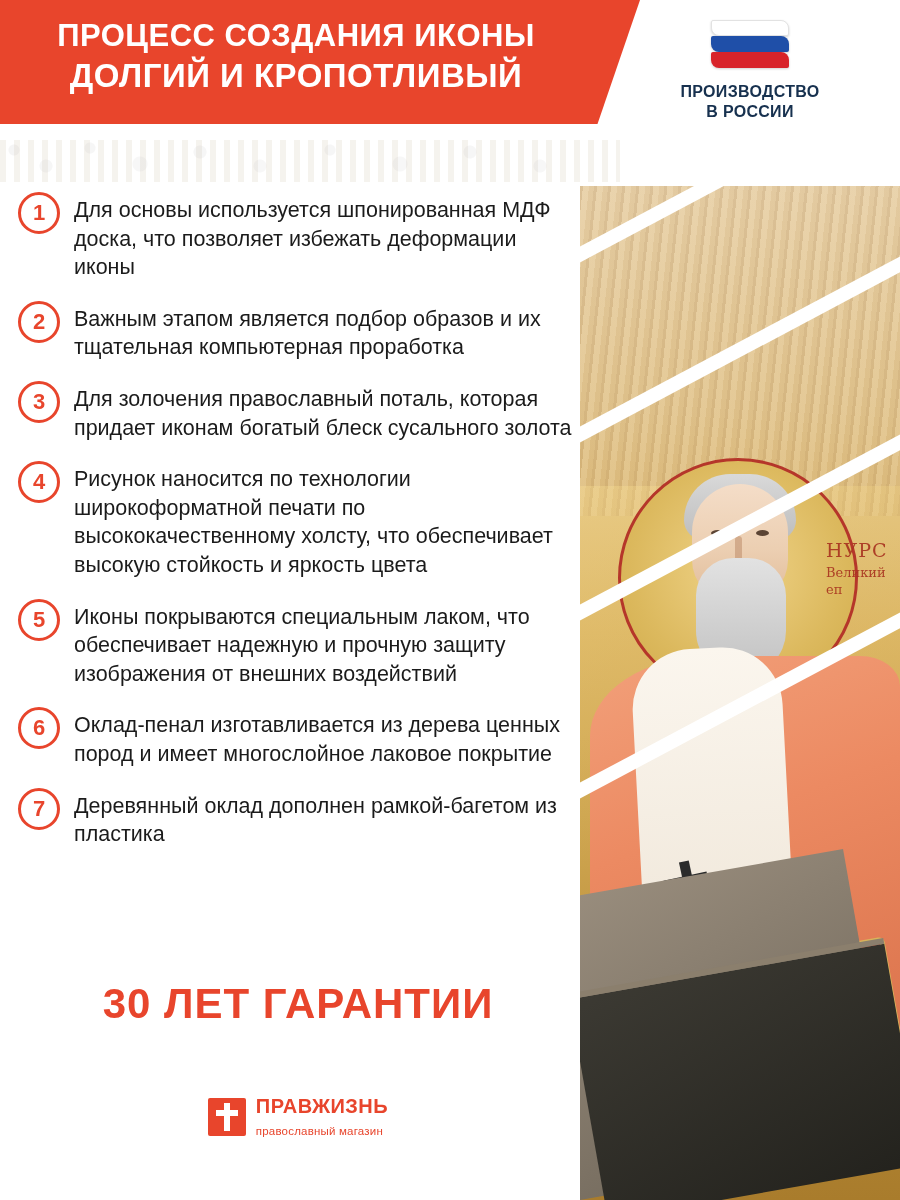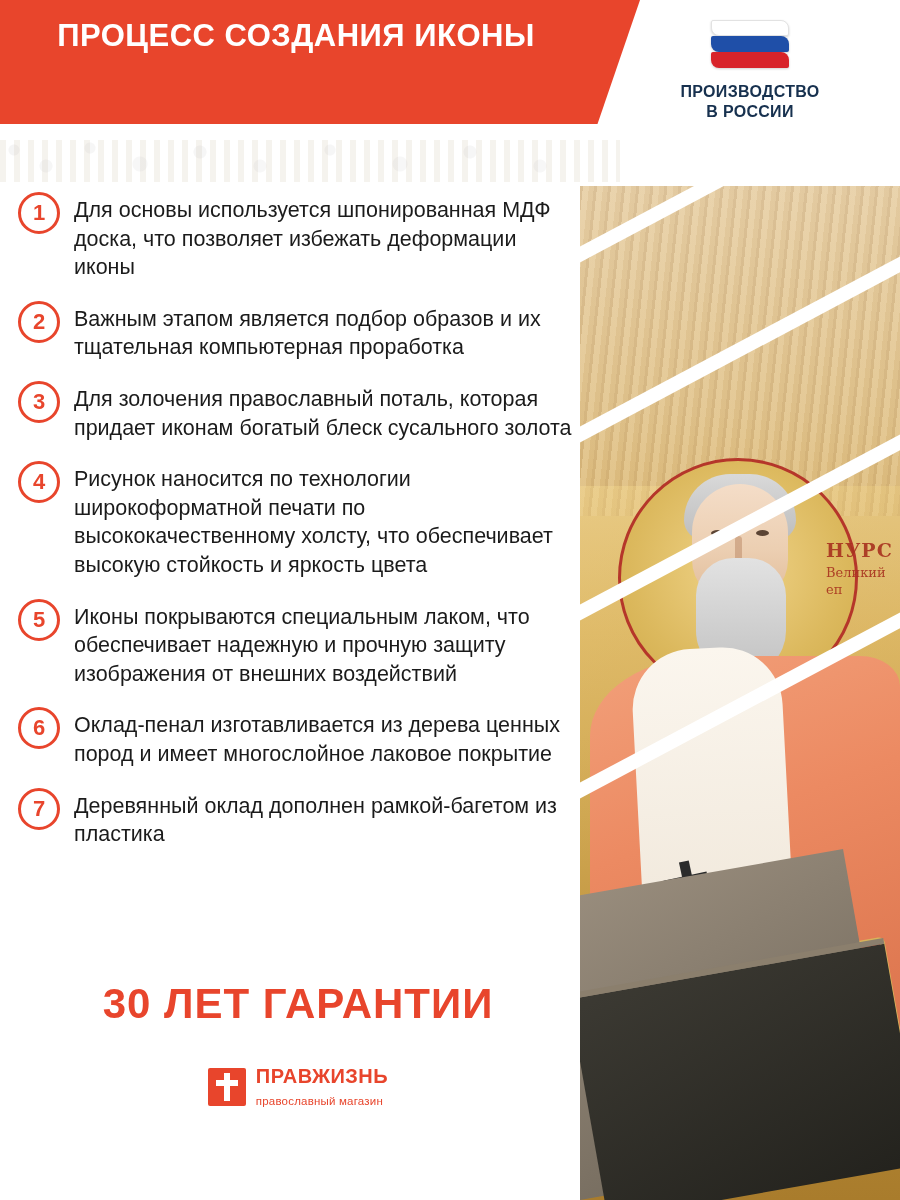--- a/index.html
+++ b/index.html
@@ -147,21 +147,21 @@
     color: #e8452c;
     font-size: 42px;
     font-weight: bold;
     letter-spacing: 1px;
     text-transform: uppercase;
   }
 
   
   .logo {
     position: absolute;
-    top: 1066px; left: 18px;
+    top: 1096px; left: 18px;
     width: 560px;
     display: flex;
     align-items: center;
     justify-content: center;
     gap: 10px;
   }
   .logo-mark {
     width: 38px; height: 38px;
     background: #e8452c;
     position: relative;
@@ -344,21 +344,21 @@
     position: absolute;
     right: 4px; top: 352px;
     width: 70px;
     color: #a8321f;
     font-family: "DejaVu Serif", serif;
     font-size: 13px;
     line-height: 1.35;
     text-align: left;
     opacity: .9;
   }
-  .icon-text .big { font-size: 19px; font-weight: bold; letter-spacing: 1px; }
+  .icon-text .big { font-size: 19px; font-weight: normal; letter-spacing: 1px; }
 
   
   .stripe-ov {
     position: absolute;
     background: #ffffff;
     height: 14px;
     width: 520px;
     left: -110px;
     transform: rotate(-28deg);
     transform-origin: left center;
@@ -373,20 +373,21 @@
 <body>
 
 <div class="page">
 
   <div class="header">
     <div class="header-orn"></div>
 
     <div class="header-band">
       <div class="header-band-inner">
         <div class="header-line1">ПРОЦЕСС СОЗДАНИЯ ИКОНЫ</div>
+        <div class="header-line2">ДОЛГИЙ И КРОПОТЛИВЫЙ</div>
       </div>
     </div>
 
     <div class="made-in">
       <div class="flag">
         <div class="stripe s1"></div>
         <div class="stripe s2"></div>
         <div class="stripe s3"></div>
       </div>
       <div class="made-in-text">ПРОИЗВОДСТВО</div>

